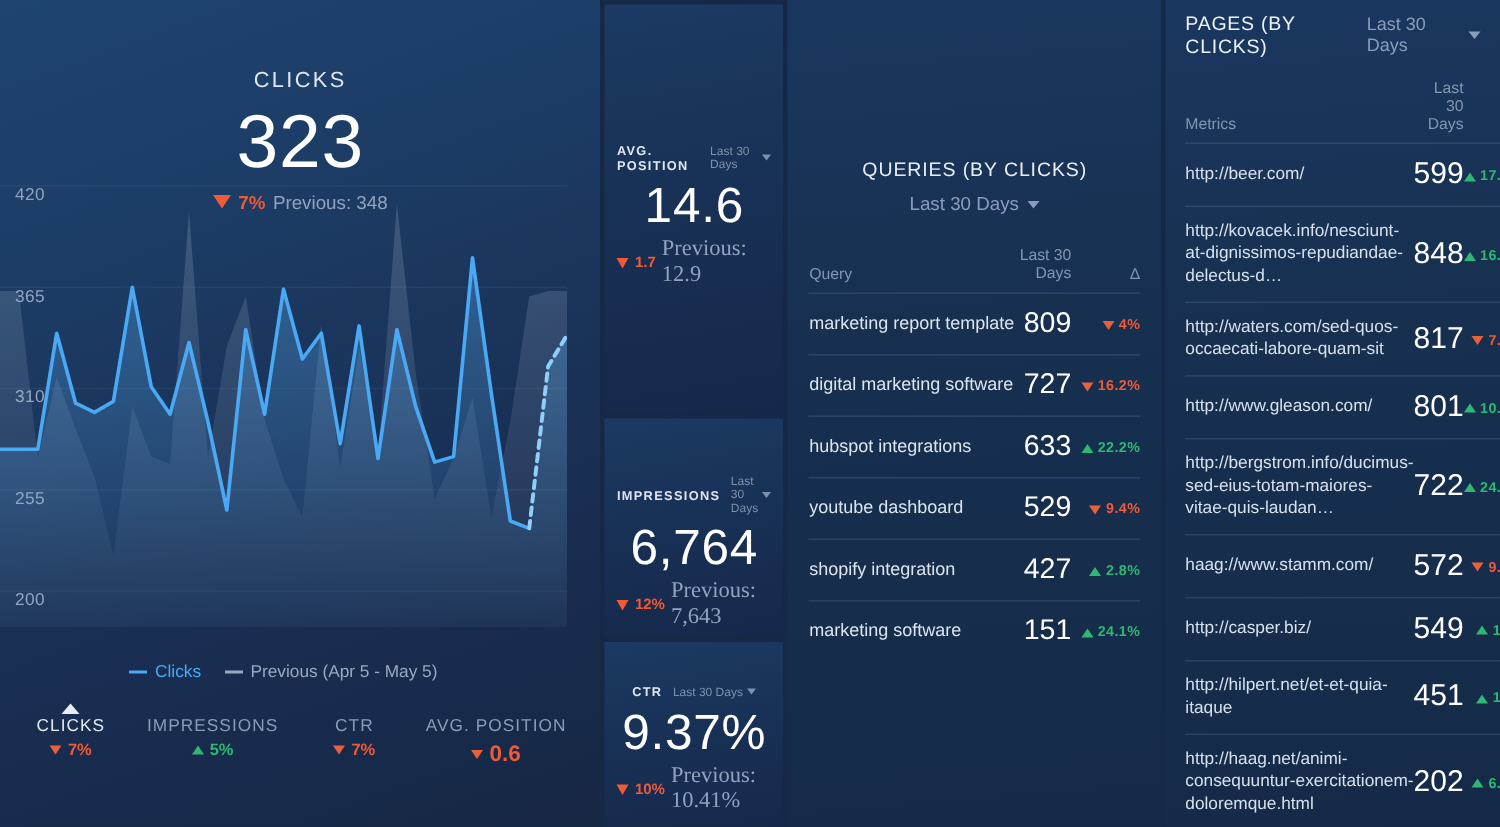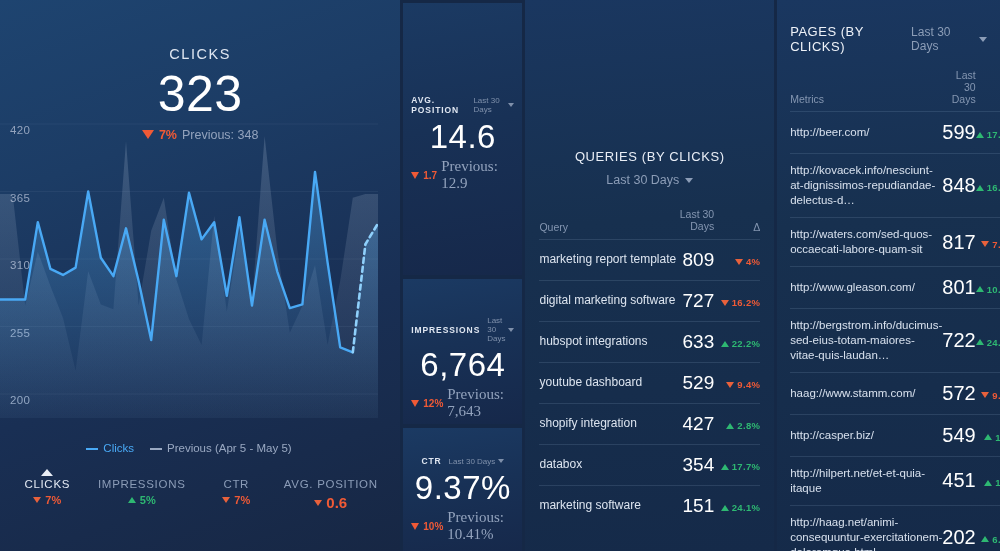--- a/index.html
+++ b/index.html
@@ -84,21 +84,21 @@
   .kpi-big { text-align:center; font-size:33px; font-weight:300; color:#fff; margin-top:4px; line-height:1.1; letter-spacing:.5px; }
   .kpi-sub { margin-top:3px; display:flex; justify-content:center; align-items:center; gap:4px; font-size:9px; }
   .kpi-sub .delta-neg,.kpi-sub .delta-pos { font-size:10px; }
   .kpi-sub .prev-txt { font-size:15px;font-family:Liberation Serif, serif; }
 
   
   .panel-queries {
     width:258px; height:551px; margin-left:3px; padding:0 14px;
     background:linear-gradient(175deg,#1a3760 0%,#17304f 40%,#152a49 100%);
   }
-  .q-title { text-align:center; padding-top:105px; font-size:13px; letter-spacing:.6px; color:#e9eef6; font-weight:400;margin-top:44px; }
+  .q-title { text-align:center; padding-top:105px; font-size:13px; letter-spacing:.6px; color:#e9eef6; font-weight:400; }
   .q-range { text-align:center; margin-top:9px; font-size:12.5px; color:#8c9db7; display:flex; justify-content:center; align-items:center; gap:6px; }
   .q-range .chev { border-left:4px solid transparent;border-right:4px solid transparent;border-top:5px solid #8c9db7; }
 
   table.tbl { width:100%; border-collapse:collapse; margin-top:22px; }
   table.tbl th {
     font-size:10.5px; color:#8496b1; font-weight:400; padding-bottom:6px; vertical-align:bottom;
   }
   table.tbl th.c1 { text-align:left; }
   table.tbl th.c2 { text-align:right; line-height:1.12; }
   table.tbl th.c3 { text-align:right; width:46px; }
@@ -108,21 +108,21 @@
   td.q-delta { text-align:right; white-space:nowrap; }
   .dwrap { display:inline-flex; align-items:center; gap:3px; justify-content:flex-end; }
   .dwrap .delta-neg,.dwrap .delta-pos { font-size:9.5px; letter-spacing:.3px; }
 
   
   .panel-pages {
     width:231px; height:551px; margin-left:3px; padding:0 13px;
     background:linear-gradient(175deg,#1a3760 0%,#17304f 40%,#152a49 100%);
     overflow:hidden;
   }
-  .p-head { display:flex; align-items:center; justify-content:flex-end; padding-top:24px; }
+  .p-head { display:flex; align-items:center; justify-content:flex-end; padding-top:8px; }
   .p-title { font-size:13px; letter-spacing:.5px; color:#eef2f8; }
   .p-range { font-size:12px; color:#8c9db7; display:flex; align-items:center; gap:5px; }
   .p-range .chev { border-left:4px solid transparent;border-right:4px solid transparent;border-top:5px solid #8c9db7; }
   .panel-pages table.tbl { margin-top:16px; }
   .panel-pages td.q-name { font-size:11.5px; line-height:1.3; color:#d7e0ed;margin-left:14px; }
   .panel-pages td.q-val { font-size:20px; }
   .panel-pages td { padding:8px 0; }
   .panel-pages table.tbl th.c3 { width:52px; }
 </style>
 </head>
@@ -322,28 +322,20 @@
           </tr>
           <tr>
             <td class="q-name">shopify integration</td>
             <td class="q-val">427</td>
             <td class="q-delta"><span class="dwrap">
                 <span class="tri xs up"></span>
                 <span class="delta-pos">2.8%</span>
               </span></td>
           </tr>
           <tr>
-            <td class="q-name">databox</td>
-            <td class="q-val">354</td>
-            <td class="q-delta"><span class="dwrap">
-                <span class="tri xs up"></span>
-                <span class="delta-pos">17.7%</span>
-              </span></td>
-          </tr>
-          <tr>
             <td class="q-name">marketing software</td>
             <td class="q-val">151</td>
             <td class="q-delta"><span class="dwrap">
                 <span class="tri xs up"></span>
                 <span class="delta-pos">24.1%</span>
               </span></td>
           </tr>
         </tbody>
     </table>
   </div>

